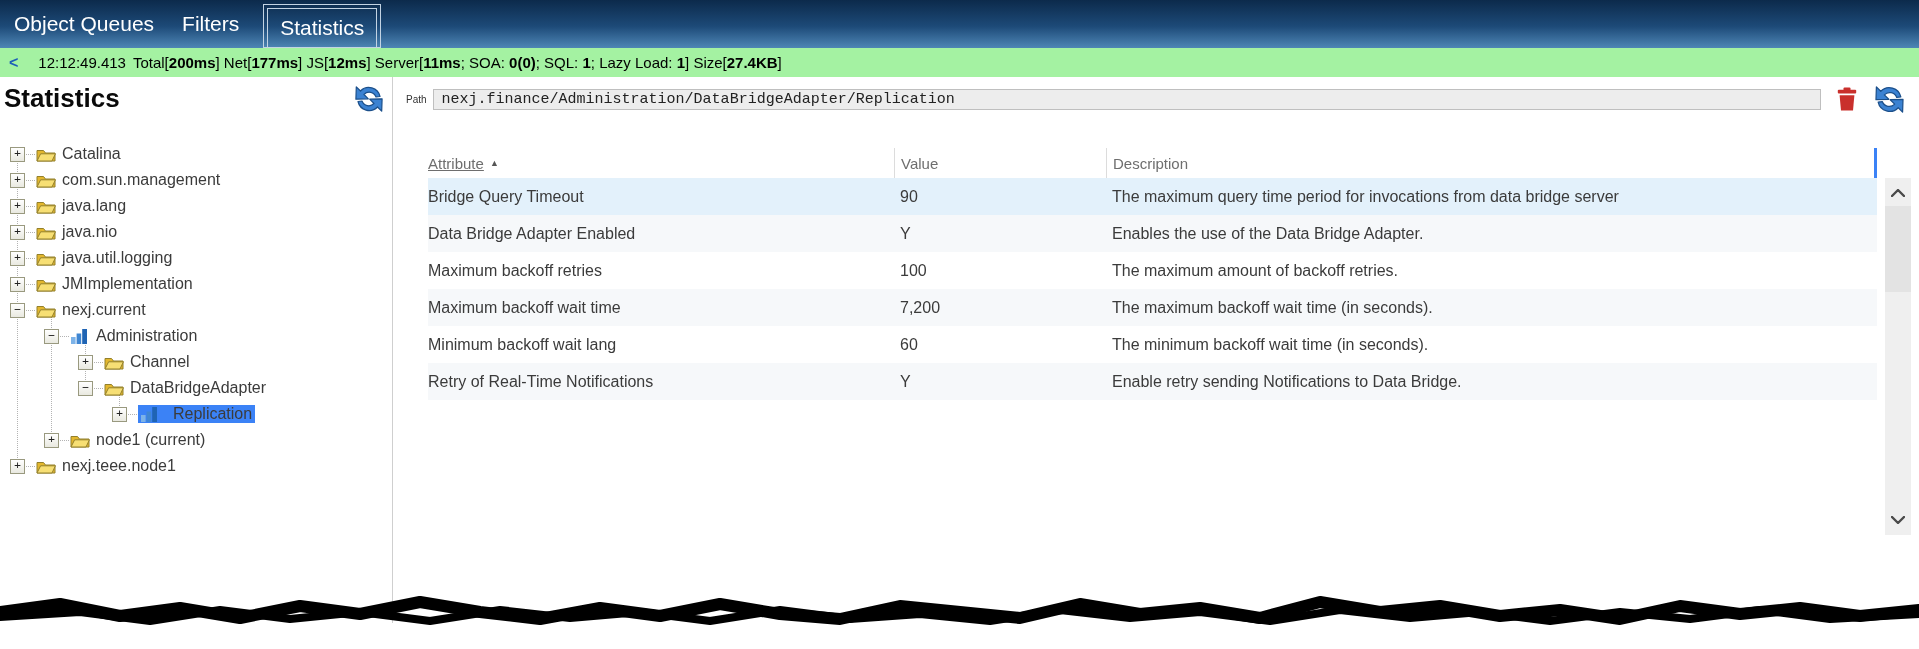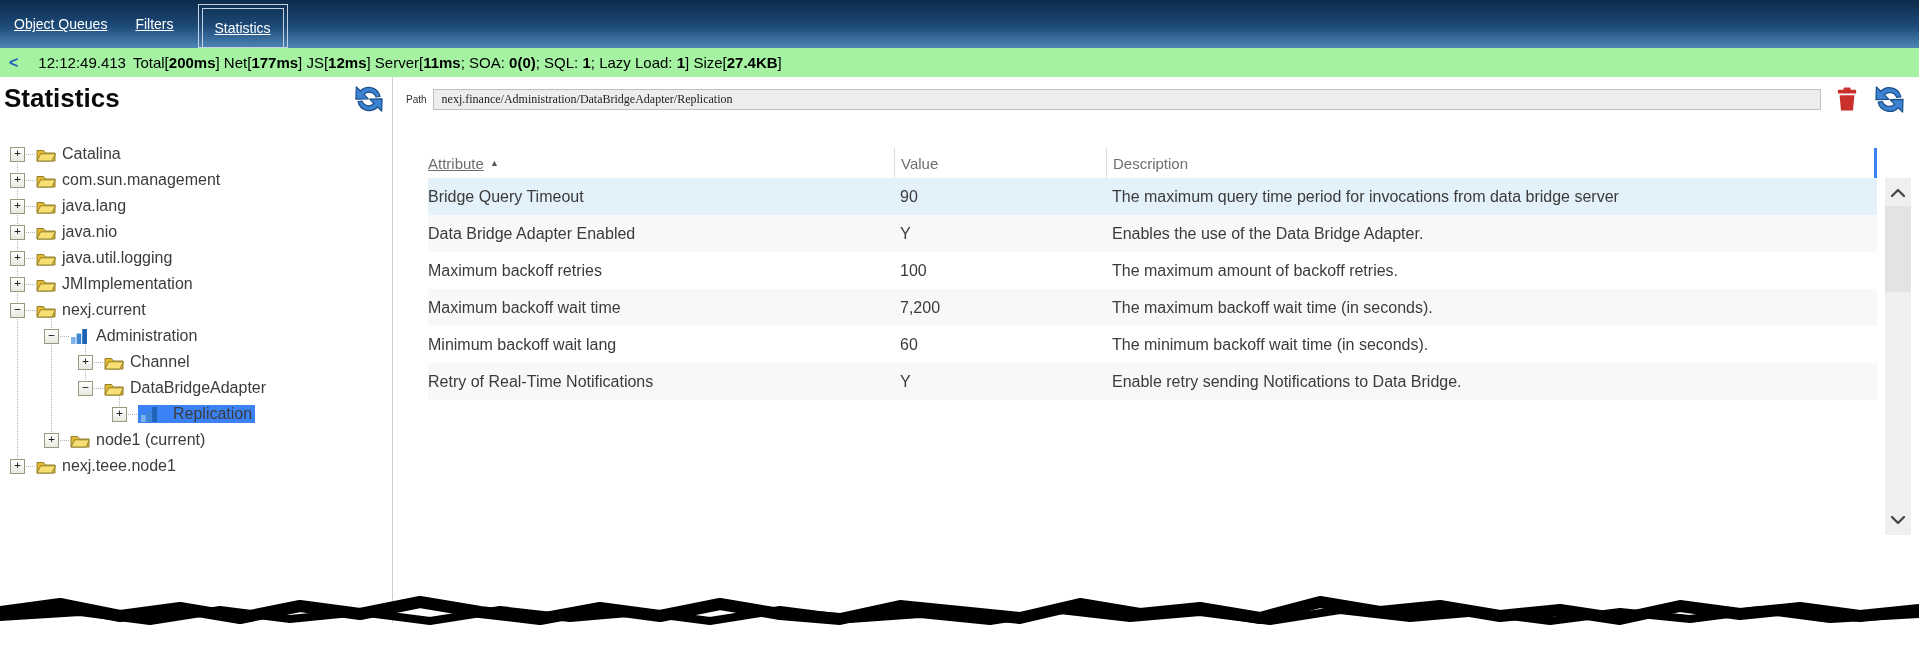--- a/index.html
+++ b/index.html
@@ -3,21 +3,21 @@
 <meta charset="utf-8">
 <style>
   * { margin:0; padding:0; box-sizing:border-box; }
   html,body { width:1919px; height:649px; overflow:hidden; background:#fff;
               font-family:"Liberation Sans", sans-serif; }
 
   
   .tabbar { position:absolute; top:0; left:0; width:1919px; height:48px;
             background:linear-gradient(#0c2a4b,#1d4a78 55%,#4e86b5);
             display:flex; align-items:center; }
-  .tab { color:#fff; font-size:14px; margin:0 14px; cursor:default; white-space:nowrap;text-decoration:underline; }
+  .tab { color:#fff; font-size:21px; margin:0 14px; cursor:default; white-space:nowrap; }
   .tab-active-outer { align-self:stretch; margin:4px 6px 0 10px;
                       border:1px solid #c3d3e3; padding:3px 3px 0 3px; }
   .tab-active-inner { height:100%; border:1px solid #c3d3e3; border-bottom:none;
                       display:flex; align-items:center; padding:0 12px; }
   .tab-active-inner .tab { margin:0; }
 
   
   .statusbar { position:absolute; top:48px; left:0; width:1919px; height:29px;
                background:#a4f2a2; display:flex; align-items:center;
                font-size:15px; color:#000; white-space:pre; }
@@ -52,21 +52,21 @@
   .sel-wrap { display:flex; align-items:center; background:#3b82f6;gap:7px; }
   .sel-wrap .ticon { margin-left:2px; }
   .sel-wrap .tlabel { padding-right:3px; }
 
   
   .main { position:absolute; top:77px; left:394px; width:1525px; height:572px; background:#fff; }
   .path-row { position:absolute; top:7px; left:12px; right:13px; height:30px;
               display:flex; align-items:center; }
   .path-label { font-size:10px; color:#333; margin-right:6px; }
   .path-input { flex:1; height:21px; background:#ededed; border:1px solid #bfbfbf;
-                font-family:Liberation Serif, serif; font-size:12px; color:#222;
+                font-family:Liberation Mono, monospace; font-size:15px; color:#222;
                 padding:0 8px; }
   .trash-btn { margin-left:16px; } .refresh-btn2 { margin-left:16px; }
 
   .grid { position:absolute; top:71px; left:34px; right:42px; }
   .gh { display:grid; grid-template-columns:466px 212px 1fr; height:30px;
         align-items:center; color:#6e6e6e; font-size:15px; }
   .gh .hc { height:100%; display:flex; align-items:center; }
   .gh .hc.sep { border-left:1px solid #dcdcdc; padding-left:6px; }
   .gh .hc.send { border-right:3px solid #3b82f6; }
   .sort-label { text-decoration:underline; cursor:pointer; }

